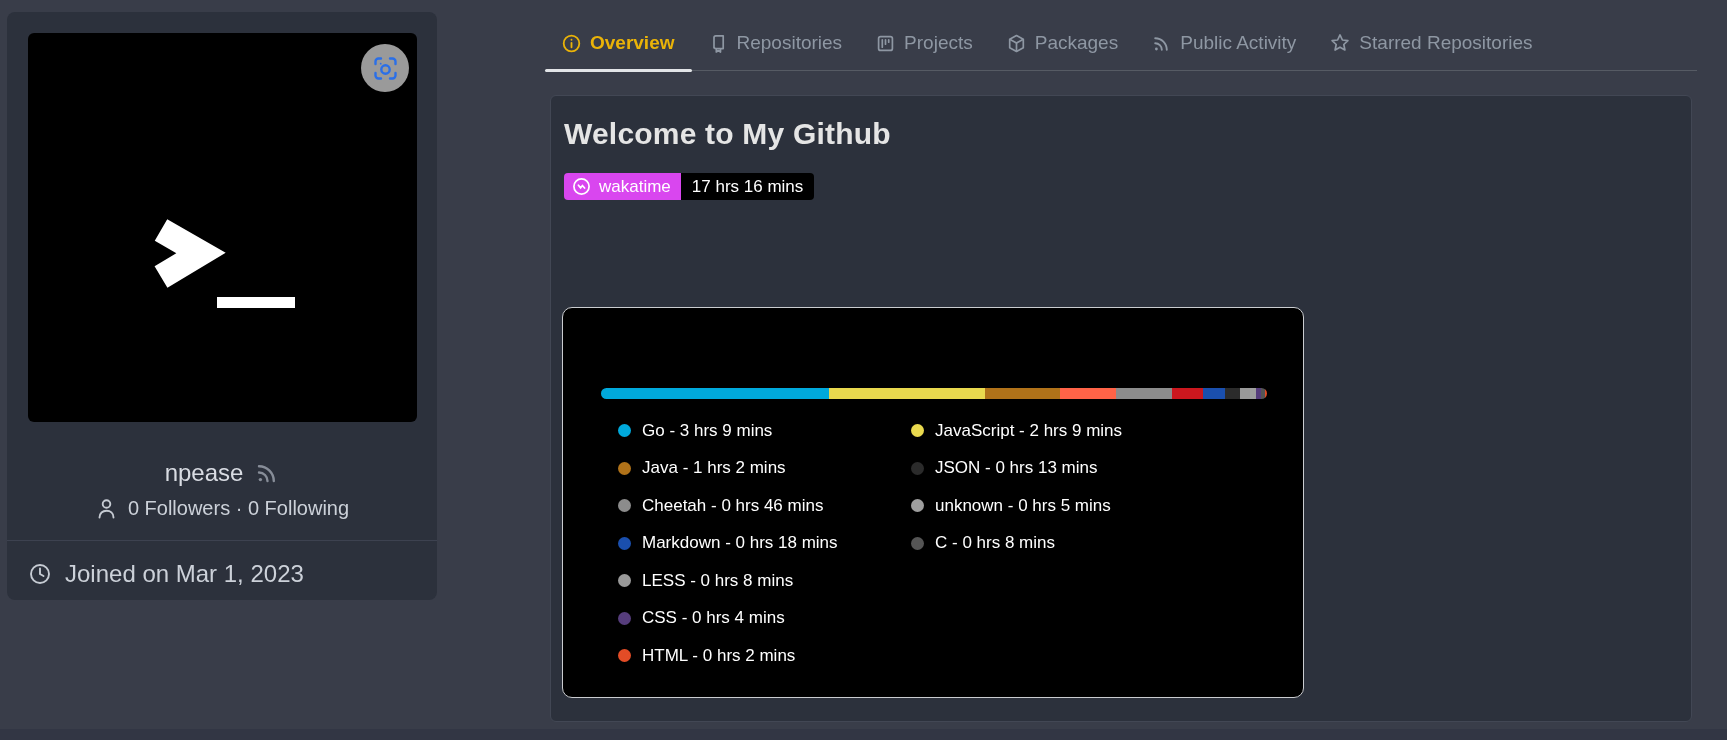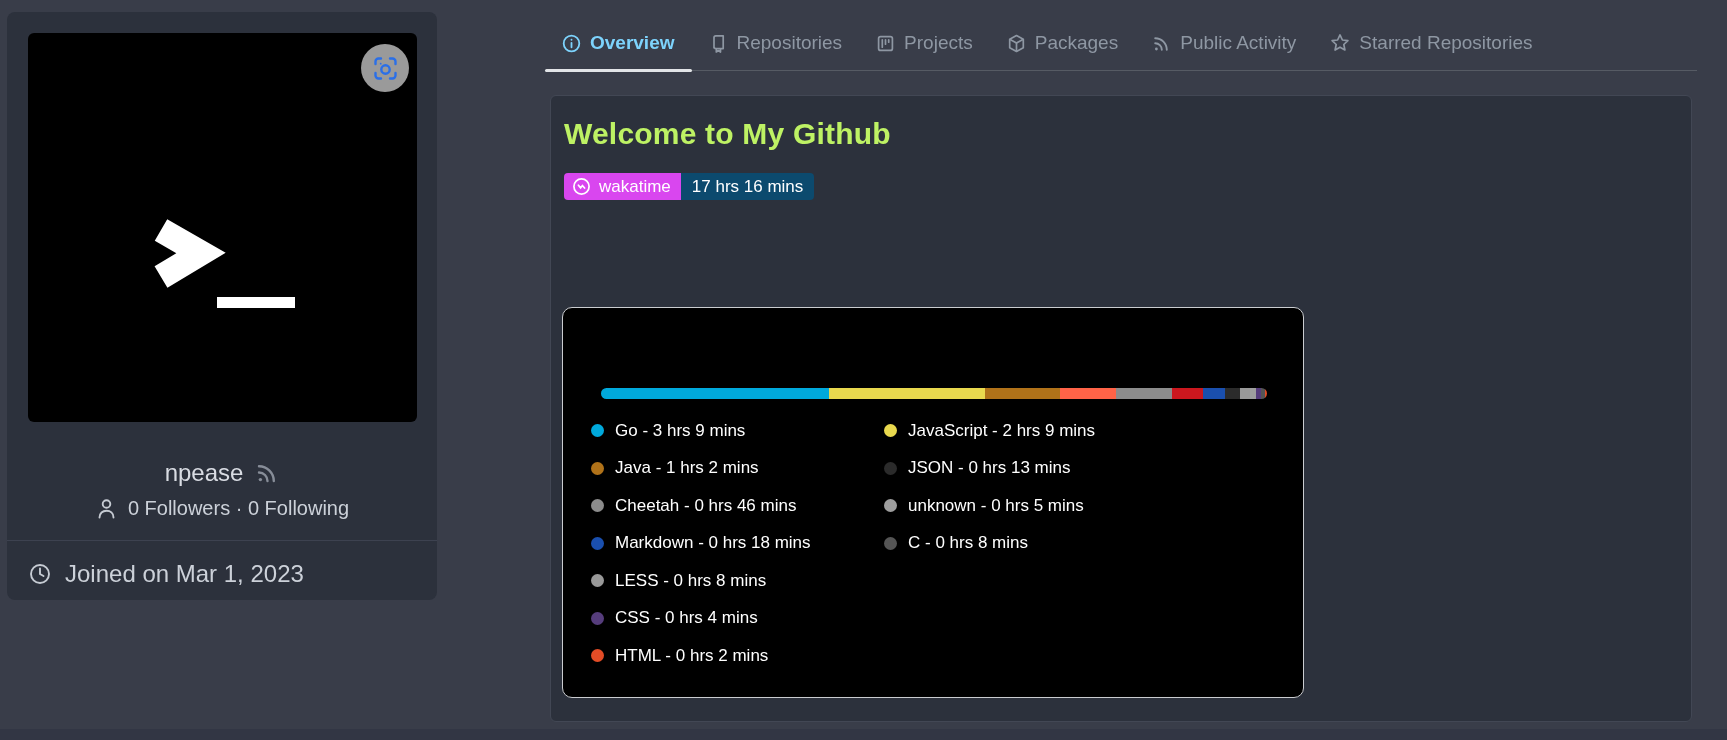--- a/index.html
+++ b/index.html
@@ -18,43 +18,43 @@
               align-items:center;gap:10px;font-size:20px;color:#ccd1d9;}
   .divider{position:absolute;left:0;top:528px;width:100%;height:1px;background:#3d4250;}
   .joined-row{position:absolute;left:21px;top:548px;display:flex;align-items:center;gap:13px;
               font-size:24px;color:#ccd1d9;}
 
   
   .tabs{position:absolute;left:545px;top:16px;width:1152px;height:54px;display:flex;
         align-items:center;border-bottom:1px solid #565b64;font-size:19px;color:#8e97a3;}
   .tab{position:relative;height:100%;display:flex;align-items:center;gap:9px;padding:0 17px;cursor:pointer;white-space:nowrap;}
   .tab svg{flex:none;}
-  .tab.active{color:#7dd3fc;font-weight:700;}
+  .tab.active{color:#eab308;font-weight:700;}
   .tab.active::after{content:'';position:absolute;left:0;right:0;bottom:-2px;height:3px;
                      background:#e2e4e7;border-radius:2px;}
 
   
   .content-box{position:absolute;left:550px;top:95px;width:1142px;height:627px;box-sizing:border-box;
                background:#2c313c;border:1px solid #424754;border-radius:6px;}
-  .content-box h1{margin:21px 0 0 13px;font-size:30px;font-weight:700;color:#bef264;letter-spacing:.2px;}
+  .content-box h1{margin:21px 0 0 13px;font-size:30px;font-weight:700;color:#e5e5e5;letter-spacing:.2px;}
   .badge{position:absolute;left:13px;top:77px;height:27px;display:flex;font-size:17px;color:#fff;
          border-radius:4px;overflow:hidden;}
   .badge-left{display:flex;align-items:center;gap:8px;padding:0 10px 0 8px;background:#d946ef;}
-  .badge-right{display:flex;align-items:center;padding:0 11px;background:#0c4a6e;}
+  .badge-right{display:flex;align-items:center;padding:0 11px;background:#000000;}
   .migrate-line{position:absolute;left:13px;top:155px;margin:0;font-size:21px;color:#ced3da;}
   .migrate-line a{color:#87ab63;text-decoration:none;cursor:pointer;}
 
   
   .stats-card{position:absolute;left:11px;top:211px;width:742px;height:391px;box-sizing:border-box;
               background:#000;border:1px solid #caccd0;border-radius:10px;}
   .stats-card h2{margin:27px 0 0 38px;font-size:25px;font-weight:700;color:#ffffff;}
   .stats-bar{position:absolute;left:38px;top:80px;width:666px;height:11px;display:flex;
              border-radius:6px;overflow:hidden;}
   .stats-bar .seg{height:100%;}
-  .legend{position:absolute;left:28px;top:104px;display:flex;}
+  .legend{position:absolute;left:55px;top:104px;display:flex;}
   .legend-col{display:flex;flex-direction:column;}
   .legend-col.first{width:293px;}
   .legend-row{height:37.5px;display:flex;align-items:center;gap:11px;font-size:17px;color:#fff;}
   .dot{width:13px;height:13px;border-radius:50%;flex:none;}
 
   .footer-strip{position:absolute;left:0;bottom:0;width:100%;height:11px;background:#323644;}
 </style>
 </head>
 <body>
 

